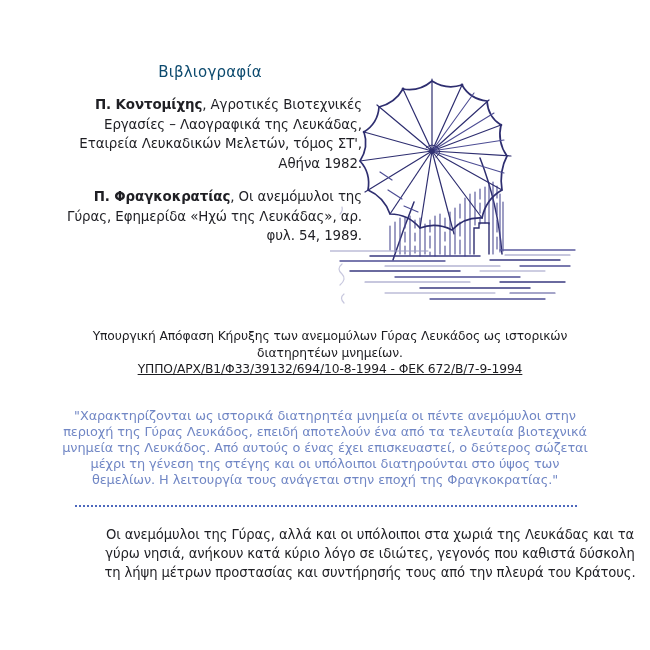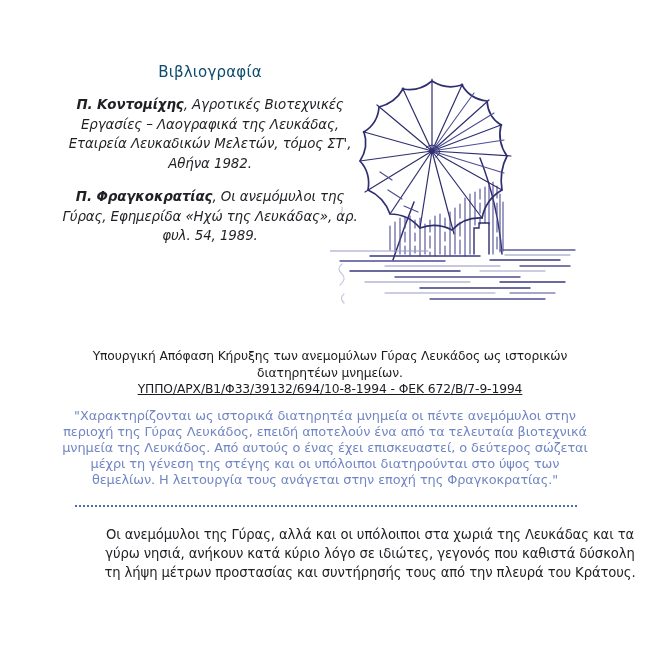--- a/index.html
+++ b/index.html
@@ -10,29 +10,29 @@
   }
   .abs{position:absolute;}
   
   .bib-heading{
     left:60px;top:63px;width:300px;text-align:center;
     font-size:15px;font-weight:400;color:#0c4a6e;letter-spacing:.2px;
   }
   
   .bib-list{left:58px;top:95px;width:304px;color:#1f1f24;}
   .bib-entry{
-    text-align:center;font-size:13.4px;line-height:19.5px;
-    margin:0 0 14px 0;letter-spacing:-0.1px;font-style:italic;
+    text-align:right;font-size:13.4px;line-height:19.5px;
+    margin:0 0 14px 0;letter-spacing:-0.1px;
   }
   .bib-entry .author{font-weight:700;}
   
   .windmill{left:330px;top:68px;width:260px;height:248px;}
   
   .decree{
-    left:70px;top:348px;width:520px;text-align:center;color:#1c1c20;
+    left:70px;top:328px;width:520px;text-align:center;color:#1c1c20;
     font-size:12.3px;line-height:16.5px;letter-spacing:-0.1px;
   }
   .decree .ref{margin-top:0;text-decoration:underline;}
   
   .quote{
     left:58px;top:408px;width:534px;text-align:center;
     color:#7187c5;font-size:12.9px;line-height:15.9px;letter-spacing:-0.1px;
   }
   
   .dotted-sep{

